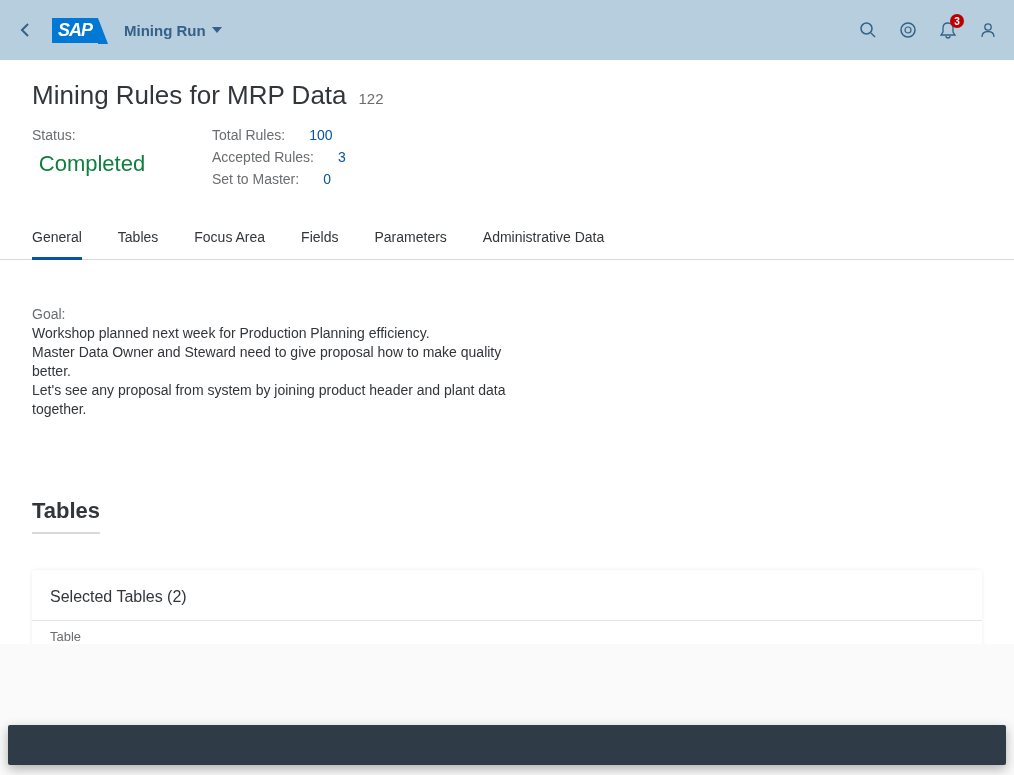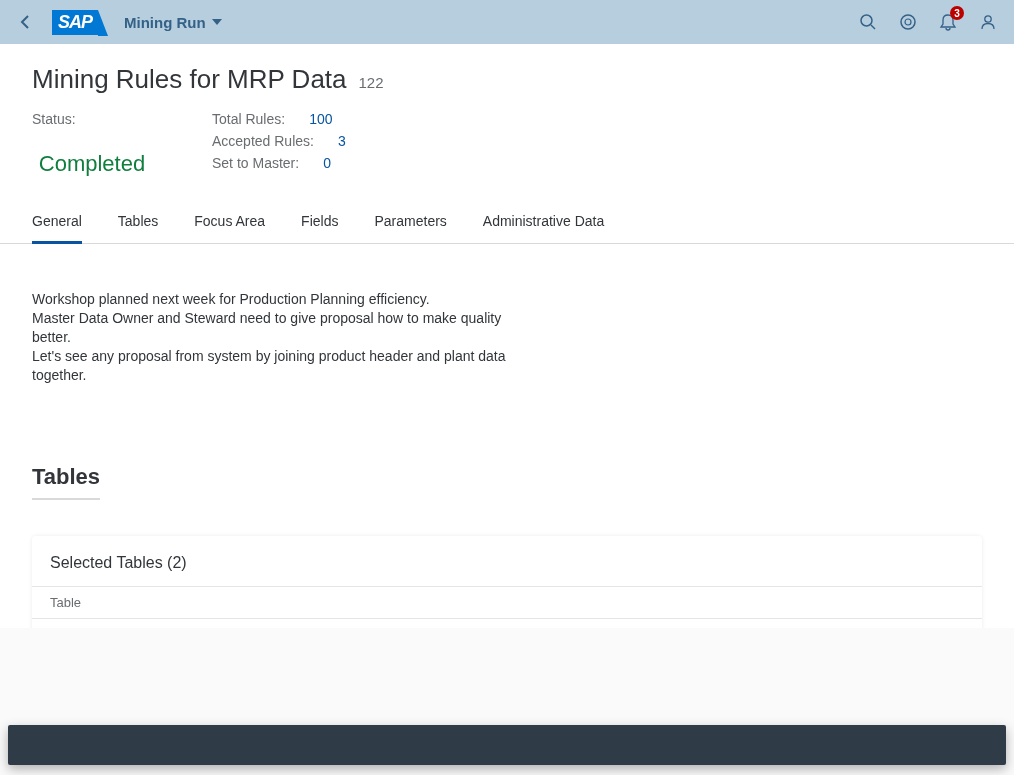--- a/index.html
+++ b/index.html
@@ -9,21 +9,21 @@
   color: #32363a;
   background: #fafafa;
   width: 1014px;
   height: 775px;
   overflow: hidden;
   position: relative;
 }
 
 
 .shell-header {
-  height: 44px;
+  height: 60px;
   background: #b7cedf;
   display: flex;
   align-items: center;
   padding: 12px 8px;
 }
 .shell-left { display: flex; align-items: center; gap: 8px; }
 .back-btn {
   width: 36px; height: 36px;
   display: flex; align-items: center; justify-content: center;
   cursor: pointer; color: #346187; border: none; background: none;
@@ -76,21 +76,21 @@
   font-size: 14px; cursor: pointer; background: none; color: #0854a0;
 }
 .btn-emph { background: #0854a0; color: #fff; border-color: #0854a0; }
 .btn-icon {
   width: 28px; height: 28px; display: flex; align-items: center; justify-content: center;
   cursor: pointer; color: #0854a0; border: none; background: none;
 }
 
 .header-facets { display: flex; margin-top: 16px; gap: 60px; }
 .facet { min-width: 120px; }
-.facet-label { color: #6a6d70; font-size: 14px; margin-bottom: 24px; }
+.facet-label { color: #6a6d70; font-size: 14px; margin-bottom: 8px; }
 .facet-row { display: flex; gap: 24px; margin-bottom: 6px; }
 .facet-row .lbl { color: #6a6d70; }
 .facet-row .val { color: #0854a0; }
 .status-completed { color: #107e3e; font-size: 22px; font-weight: 400; margin-top: 6px; text-align: center; }
 
 .tabs {
   display: flex; gap: 36px; border-bottom: 1px solid #d9d9d9;
   margin-top: 24px; padding: 0 32px; background: #fff;
 }
 .tab {
@@ -228,20 +228,21 @@
       <div class="tab">Tables</div>
       <div class="tab">Focus Area</div>
       <div class="tab">Fields</div>
       <div class="tab">Parameters</div>
       <div class="tab">Administrative Data</div>
     </div>
 
     <div class="content">
 
       <div class="goal-section">
+        <div class="goal-label">Goal:</div>
         <div class="goal-text" style="white-space: pre-line;">Workshop planned next week for Production Planning efficiency.
 Master Data Owner and Steward need to give proposal how to make quality better.
 Let's see any proposal from system by joining product header and plant data together.</div>
       </div>
 
       <h2 class="section-title">Tables</h2>
 
       <div class="panel">
         <div class="panel-header">Selected Tables (2)</div>
         <div class="col-header">Table</div>

